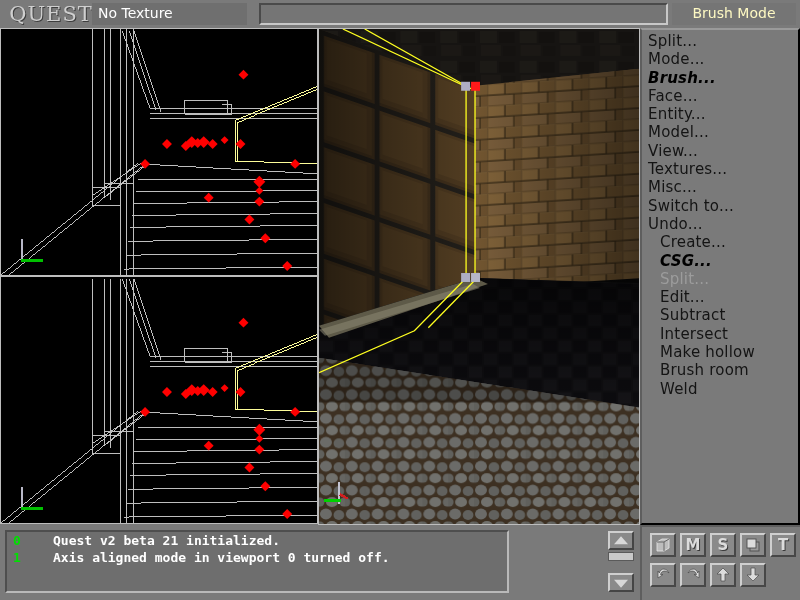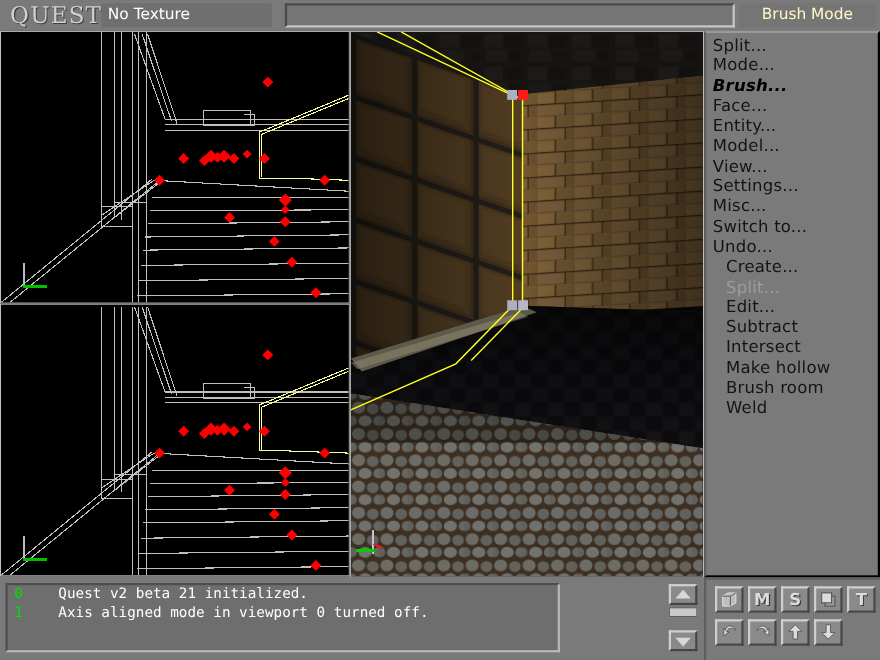--- a/index.html
+++ b/index.html
@@ -67,20 +67,21 @@
   .mi.sub{padding-left:12px;}
 
   
   #console-wrap{position:absolute;left:0px;top:525px;width:640px;height:75px;background:#7a7a7a;}
   #console{
     position:absolute;left:5px;top:5px;width:504px;height:63px;
     background:#6e6e6e;box-sizing:border-box;
     border-top:2px solid #4e4e4e;border-left:2px solid #4e4e4e;
     border-bottom:2px solid #b9b9b9;border-right:2px solid #b9b9b9;
     overflow:hidden;
+    font-weight:bold;
   }
   .cline{
     font-family:"DejaVu Sans Mono","Liberation Mono",monospace;
     font-size:13px;line-height:17px;white-space:pre;
   }
   .cnum{color:#00e000;display:inline-block;width:46px;padding-left:6px;box-sizing:border-box;}
   .ctxt{color:#ffffff;}
 
   
   #cscroll{position:absolute;left:607px;top:5px;width:28px;height:63px;background:#7a7a7a;}
@@ -404,25 +405,26 @@
 
   <div id="menu-panel">
     <div id="menu-list">
         <div class="mi">Split...</div>
         <div class="mi">Mode...</div>
         <div class="mi hl">Brush...</div>
         <div class="mi">Face...</div>
         <div class="mi">Entity...</div>
         <div class="mi">Model...</div>
         <div class="mi">View...</div>
-        <div class="mi">Settings...</div>
+        <div class="mi">Textures...</div>
         <div class="mi">Misc...</div>
         <div class="mi">Switch to...</div>
         <div class="mi">Undo...</div>
         <div class="mi sub">Create...</div>
+        <div class="mi hl sub">CSG...</div>
         <div class="mi dim sub">Split...</div>
         <div class="mi sub">Edit...</div>
         <div class="mi sub">Subtract</div>
         <div class="mi sub">Intersect</div>
         <div class="mi sub">Make hollow</div>
         <div class="mi sub">Brush room</div>
         <div class="mi sub">Weld</div>
       </div>
   </div>
 

